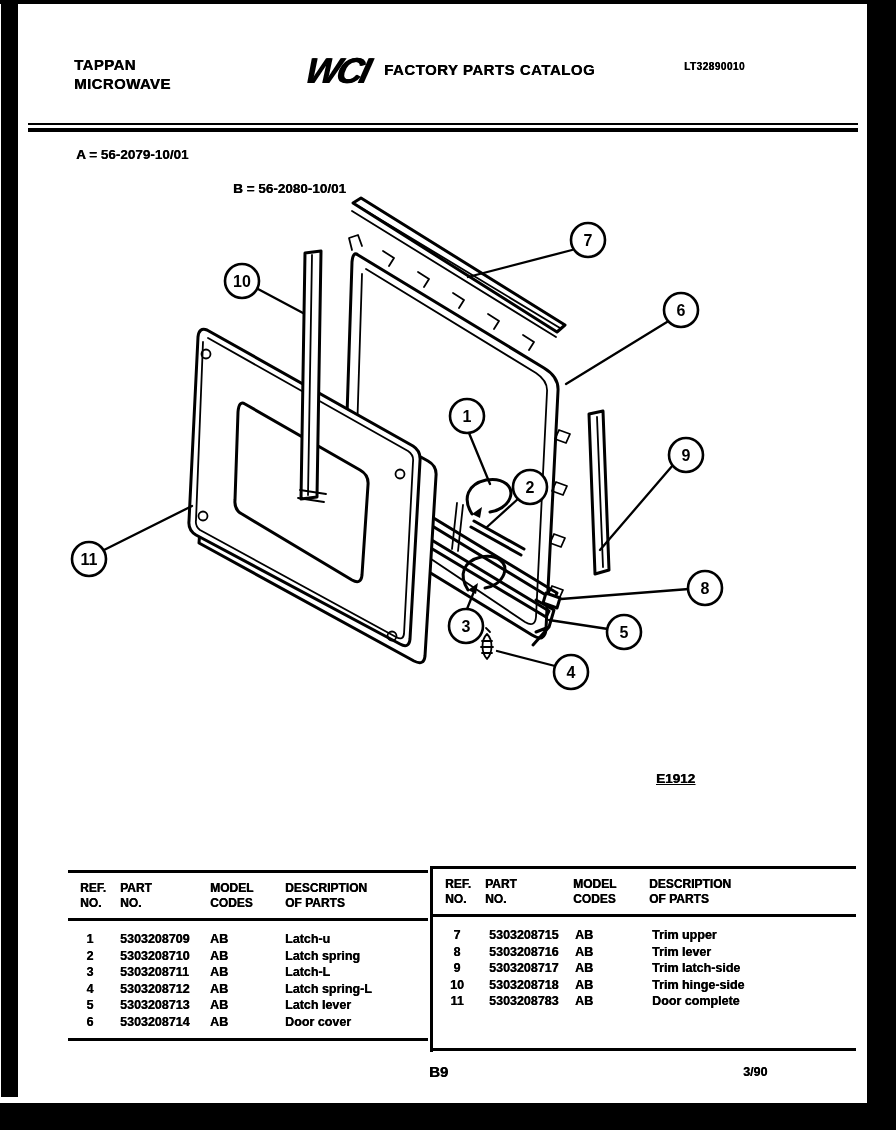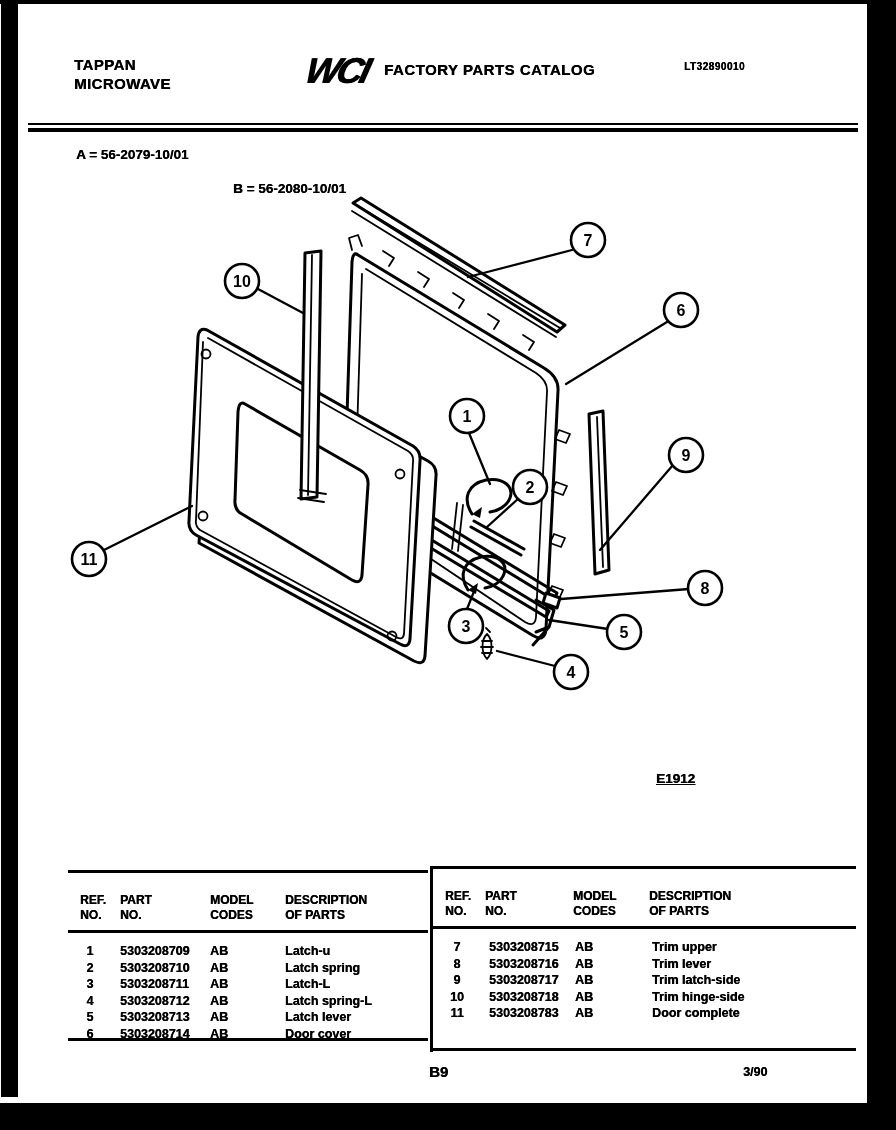--- a/index.html
+++ b/index.html
@@ -25,21 +25,21 @@
   svg{position:absolute;left:0;top:0;}
   .ln{fill:none;stroke:#000;stroke-width:3;stroke-linejoin:round;stroke-linecap:round;}
   .lnw{fill:#fff;stroke:#000;stroke-width:3;stroke-linejoin:round;stroke-linecap:round;}
   .thin{fill:none;stroke:#000;stroke-width:1.8;stroke-linejoin:round;stroke-linecap:round;}
   .leader{fill:none;stroke:#000;stroke-width:2.3;stroke-linecap:round;}
   .co{fill:#fff;stroke:#000;stroke-width:2.6;}
   .cot{font:bold 16px "Liberation Sans",sans-serif;text-anchor:middle;}
 
   .ptable{position:absolute;border-top:3px solid #000;border-bottom:3px solid #000;}
   .ptable table{border-collapse:collapse;width:100%;table-layout:fixed;}
-  .ptable th{text-align:left;font-size:12px;font-weight:bold;padding:20px 0 7px 0;
+  .ptable th{text-align:left;font-size:12px;font-weight:bold;padding:8px 0 7px 0;
              vertical-align:top;border-bottom:3px solid #000;line-height:15px;
              text-shadow:.4px 0 0 #000;}
   .ptable td{font-size:12.5px;font-weight:bold;line-height:16.5px;padding:0;
              text-shadow:.35px 0 0 #000;}
   .ptable tbody tr:first-child td{padding-top:10px;}
   .cref{text-align:center;}
   th.cref{text-align:left;padding-left:12px;}
 </style>
 </head>
 <body>

